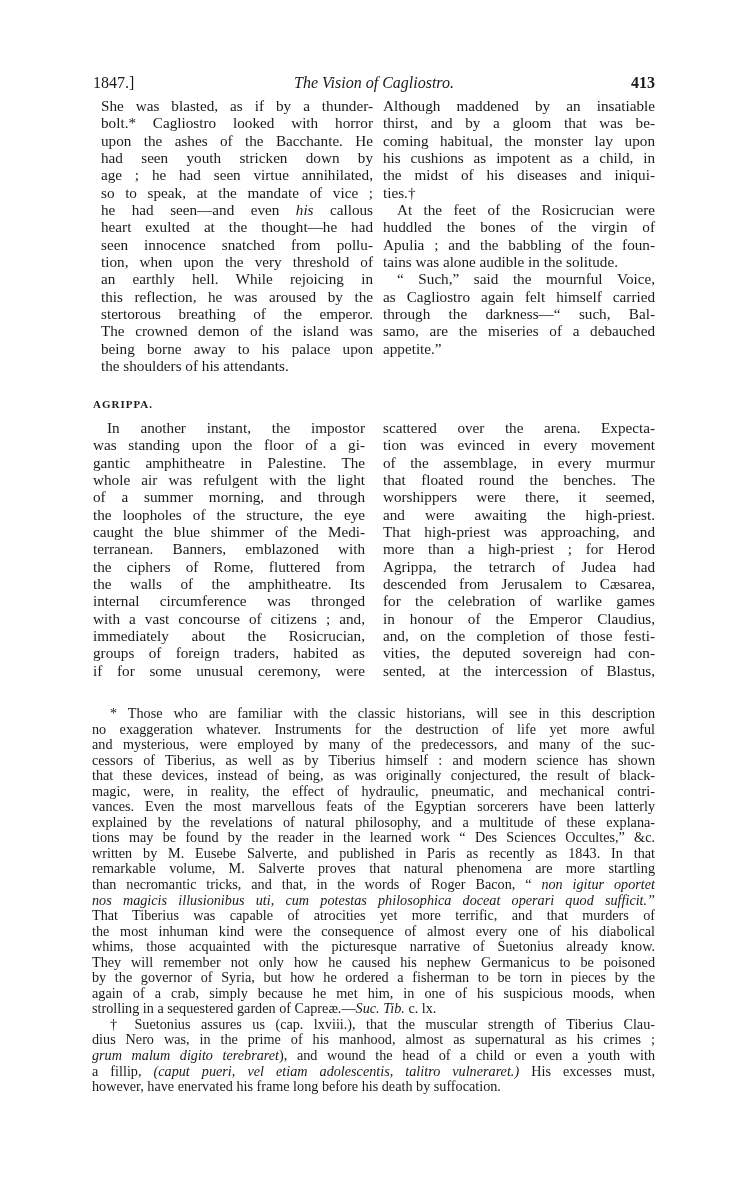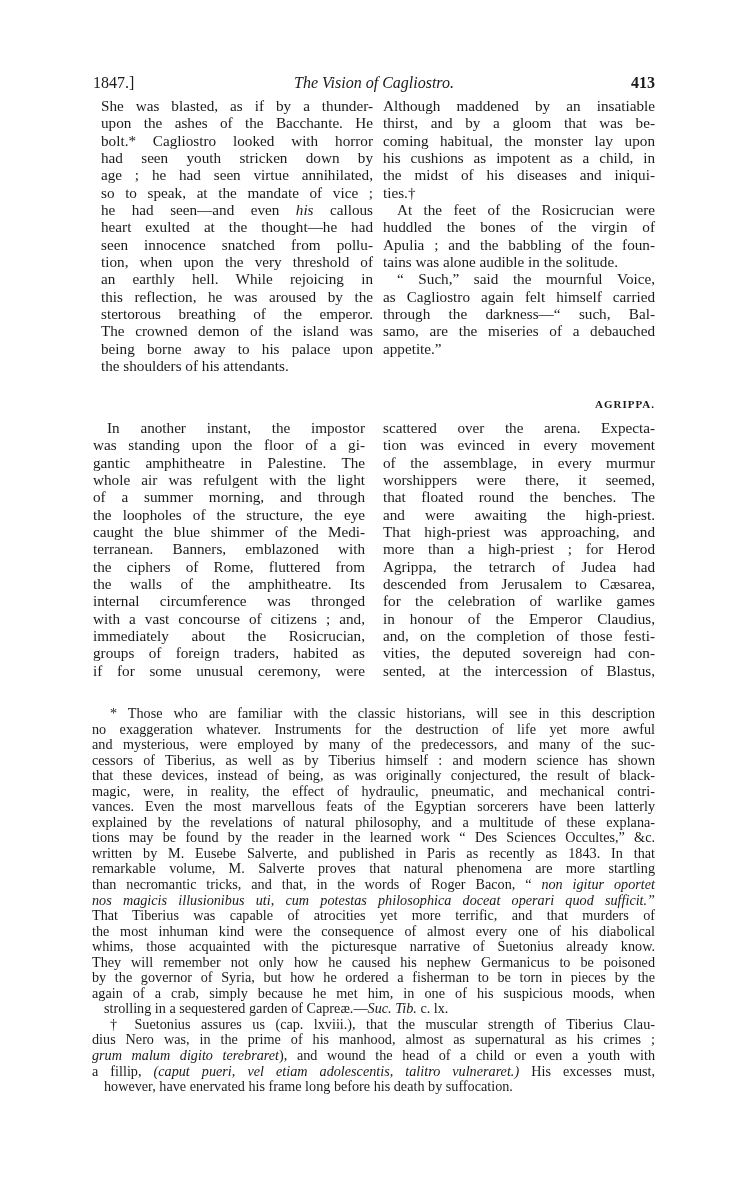--- a/index.html
+++ b/index.html
@@ -11,41 +11,41 @@
   .rh-center { position: absolute; left: 0; right: 0; text-align: center; font-style: italic; top: 0; }
   .rh-right { position: absolute; right: 0; top: 0; font-weight: bold; }
   .col { position: absolute; width: 272px; font-size: 15.2px; line-height: 17.35px; }
   .col .ln { display: block; white-space: nowrap; text-align: justify; text-align-last: justify; height: 17.35px; overflow: visible; }
   .col .ln.last { text-align-last: left; }
   .col .ln.indent { padding-left: 14px; }
   .top-left { left: 93px; top: 97px; margin-left: 8px; }
   .top-right { left: 383px; top: 97px; }
   .bot-left { left: 93px; top: 419px; }
   .bot-right { left: 383px; top: 419px; }
-  .section-title { position: absolute; top: 398px; left: 93px; width: 562px; text-align: right;
+  .section-title { position: absolute; top: 398px; left: 93px; width: 562px; text-align: left;
                    font-size: 11px; letter-spacing: 1px; font-variant: small-caps; font-weight: bold; }
   .notes { position: absolute; left: 92px; top: 706px; width: 563px; font-size: 14.2px; line-height: 15.55px; }
   .notes .ln { display: block; white-space: nowrap; text-align: justify; text-align-last: justify; height: 15.55px; }
-  .notes .ln.last { text-align-last: left; margin-left: 12px; }
+  .notes .ln.last { text-align-last: left; }
   .notes .ln.indent { padding-left: 18px; }
   .it { font-style: italic; }
 </style>
 </head>
 <body>
 
 <div class="running-head">
   <span class="rh-left">1847.]</span>
   <span class="rh-center">The Vision of Cagliostro.</span>
   <span class="rh-right">413</span>
 </div>
 
 <div class="col top-left">
     <span class="ln">She was blasted, as if by a thunder-</span>
+    <span class="ln">bolt.* Cagliostro looked with horror</span>
     <span class="ln">upon the ashes of the Bacchante. He</span>
-    <span class="ln">bolt.* Cagliostro looked with horror</span>
     <span class="ln">had seen youth stricken down by</span>
     <span class="ln">age ; he had seen virtue annihilated,</span>
     <span class="ln">so to speak, at the mandate of vice ;</span>
     <span class="ln">he had seen—and even <span class="it">his</span> callous</span>
     <span class="ln">heart exulted at the thought—he had</span>
     <span class="ln">seen innocence snatched from pollu-</span>
     <span class="ln">tion, when upon the very threshold of</span>
     <span class="ln">an earthly hell. While rejoicing in</span>
     <span class="ln">this reflection, he was aroused by the</span>
     <span class="ln">stertorous breathing of the emperor.</span>
@@ -87,22 +87,22 @@
     <span class="ln">internal circumference was thronged</span>
     <span class="ln">with a vast concourse of citizens ; and,</span>
     <span class="ln">immediately about the Rosicrucian,</span>
     <span class="ln">groups of foreign traders, habited as</span>
     <span class="ln">if for some unusual ceremony, were</span>
   </div>
 <div class="col bot-right">
     <span class="ln">scattered over the arena. Expecta-</span>
     <span class="ln">tion was evinced in every movement</span>
     <span class="ln">of the assemblage, in every murmur</span>
+    <span class="ln">that floated round the benches. The</span>
     <span class="ln">worshippers were there, it seemed,</span>
-    <span class="ln">that floated round the benches. The</span>
     <span class="ln">and were awaiting the high-priest.</span>
     <span class="ln">That high-priest was approaching, and</span>
     <span class="ln">more than a high-priest ; for Herod</span>
     <span class="ln">Agrippa, the tetrarch of Judea had</span>
     <span class="ln">descended from Jerusalem to Cæsarea,</span>
     <span class="ln">for the celebration of warlike games</span>
     <span class="ln">in honour of the Emperor Claudius,</span>
     <span class="ln">and, on the completion of those festi-</span>
     <span class="ln">vities, the deputed sovereign had con-</span>
     <span class="ln">sented, at the intercession of Blastus,</span>

